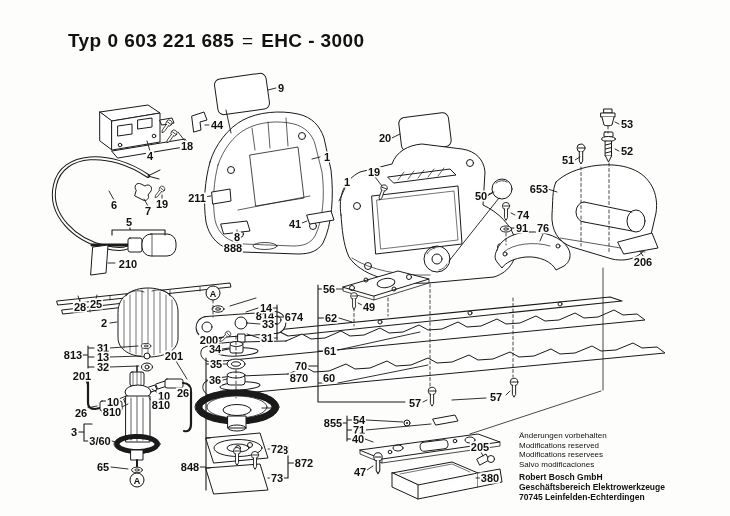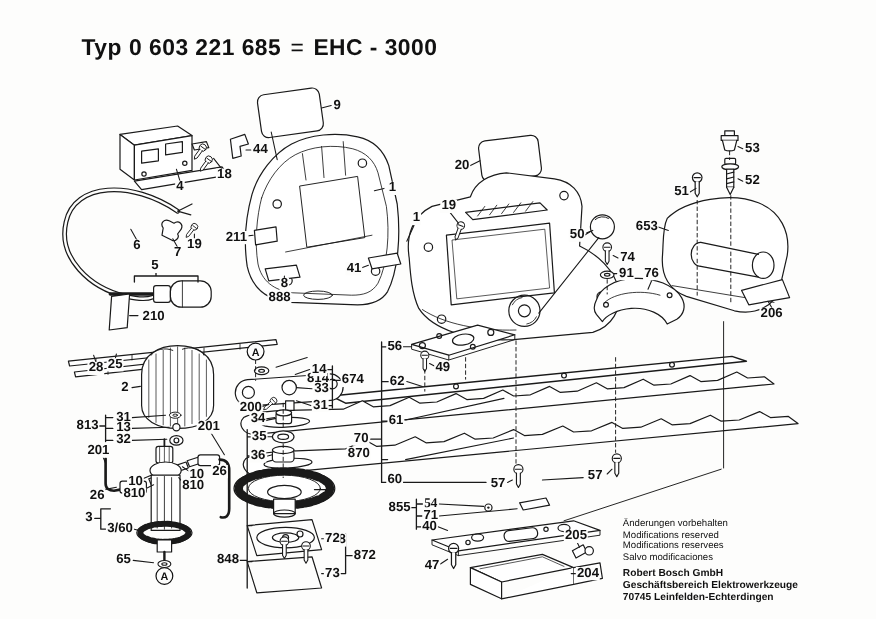--- a/index.html
+++ b/index.html
@@ -350,21 +350,21 @@
       <span class="plabel" style="left: 523px; top: 215px;">74</span>
       <span class="plabel" style="left: 522px; top: 228px;">91</span>
       <span class="plabel" style="left: 543px; top: 228px;">76</span>
       <span class="plabel" style="left: 643px; top: 262px;">206</span>
       <span class="plabel" style="left: 329px; top: 289px;">56</span>
       <span class="plabel" style="left: 369px; top: 307px;">49</span>
       <span class="plabel" style="left: 331px; top: 318px;">62</span>
       <span class="plabel" style="left: 330px; top: 351px;">61</span>
       <span class="plabel" style="left: 301px; top: 366px;">70</span>
       <span class="plabel" style="left: 299px; top: 378px;">870</span>
-      <span class="plabel" style="left: 329px; top: 400px; text-align: center;">60</span>
+      <span class="plabel" style="left: 329px; top: 378px; text-align: center;">60</span>
       <span class="plabel" style="left: 415px; top: 403px;">57</span>
       <span class="plabel" style="left: 496px; top: 397px;">57</span>
       <span class="plabel" style="left: 265px; top: 316px;">814</span>
       <span class="plabel" style="left: 266px; top: 308px;">14</span>
       <span class="plabel" style="left: 268px; top: 324px;">33</span>
       <span class="plabel" style="left: 267px; top: 338px;">31</span>
       <span class="plabel" style="left: 294px; top: 317px;">674</span>
       <span class="plabel" style="left: 209px; top: 340px;">200</span>
       <span class="plabel" style="left: 215px; top: 349px;">34</span>
       <span class="plabel" style="left: 216px; top: 364px;">35</span>
@@ -386,26 +386,26 @@
       <span class="plabel" style="left: 113px; top: 402px;">10</span>
       <span class="plabel" style="left: 112px; top: 412px;">810</span>
       <span class="plabel" style="left: 164px; top: 396px;">10</span>
       <span class="plabel" style="left: 183px; top: 393px;">26</span>
       <span class="plabel" style="left: 161px; top: 405px;">810</span>
       <span class="plabel" style="left: 174px; top: 356px;">201</span>
       <span class="plabel" style="left: 74px; top: 432px;">3</span>
       <span class="plabel" style="left: 100px; top: 441px;">3/60</span>
       <span class="plabel" style="left: 103px; top: 467px;">65</span>
       <span class="plabel" style="left: 333px; top: 423px;">855</span>
-      <span class="plabel" style="left: 359px; top: 420px; font-family: Liberation Serif, serif;">54</span>
+      <span class="plabel" style="left: 359px; top: 420px;">54</span>
       <span class="plabel" style="left: 359px; top: 430px;">71</span>
       <span class="plabel" style="left: 358px; top: 439px;">40</span>
       <span class="plabel" style="left: 360px; top: 472px;">47</span>
       <span class="plabel" style="left: 480px; top: 447px;">205</span>
-      <span class="plabel" style="left: 490px; top: 478px;">204</span>
+      <span class="plabel" style="left: 490px; top: 478px;">380</span>
       <span class="amarker" style="left: 213px; top: 293px;">A</span>
       <span class="amarker" style="left: 137px; top: 480px;">A</span>
     </div>
 
   <div class="ftr">
     <div class="notice">
         <div>Änderungen vorbehalten</div>
         <div>Modifications reserved</div>
         <div>Modifications reservees</div>
         <div>Salvo modificaciones</div>

